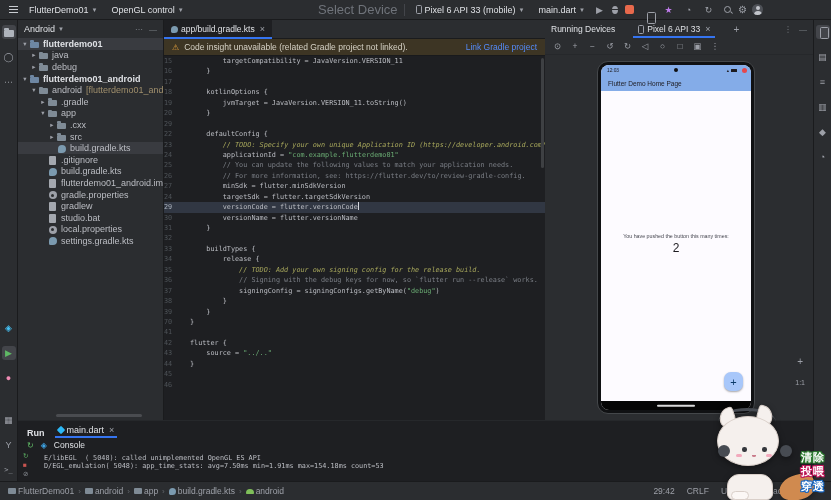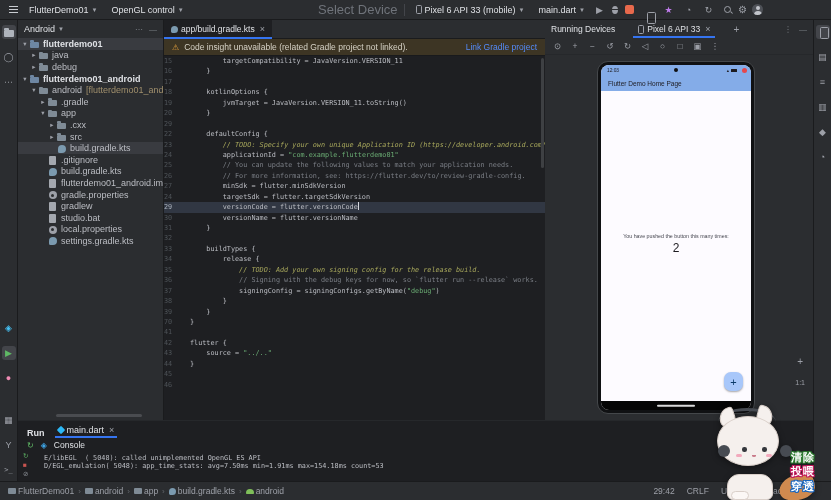--- a/index.html
+++ b/index.html
@@ -160,21 +160,21 @@
   .sbic-folder { width:8px; height:6px; background:#7F8B96; border-radius:1px; }
   .sbic-gradle { width:7px; height:7px; background:#7B9AAF; border-radius:50% 50% 50% 20%; }
   .sbic-android { width:8px; height:5px; background:#7FBF5A; border-radius:5px 5px 1px 1px; }
   .sb-right { margin-left:auto; display:flex; align-items:center; gap:12px; margin-right:14px; }
   .ic-lock { width:6px; height:5px; background:#9DA0A8; border-radius:1px; position:relative; margin-top:3px; }
   .ic-lock::before { content:''; position:absolute; top:-3px; left:1px; width:4px; height:3.5px;
     border:1px solid #9DA0A8; border-bottom:none; border-radius:2.5px 2.5px 0 0; }
 
   
   .overlay { position:absolute; right:0; bottom:0; width:140px; height:100px; z-index:60; pointer-events:none; }
-  .badges { position:absolute; right:16px; bottom:7px; display:flex; flex-direction:column; gap:1px; }
+  .badges { position:absolute; right:6px; bottom:7px; display:flex; flex-direction:column; gap:1px; }
   .badge { font-size:11px; line-height:13.5px; font-weight:bold; color:#FFFFFF; letter-spacing:1px;
     font-family:"DejaVu Sans",sans-serif; text-align:center; }
   .pet { position:absolute; right:30px; bottom:0; width:90px; height:92px; filter:drop-shadow(0 2px 3px rgba(0,0,0,.4)); }
   .p-band { position:absolute; left:7px; top:0; width:58px; height:28px; border-top:3px solid #474B52; border-radius:50%; }
   .p-ear { position:absolute; width:16px; height:18px; background:#F5F0ED; border:1px solid #D9CFC9; }
   .p-ear.l { left:8px; top:0; border-radius:70% 20% 40% 30%; transform:rotate(-18deg); }
   .p-ear.r { left:46px; top:-2px; border-radius:20% 70% 30% 40%; transform:rotate(16deg); }
   .p-tail { position:absolute; right:-14px; bottom:0; width:36px; height:25px; background:#D08A4F;
     border-radius:60% 40% 50% 50%; transform:rotate(-14deg); }
   .p-body { position:absolute; left:16px; bottom:0; width:46px; height:26px; background:#F5F0ED;

